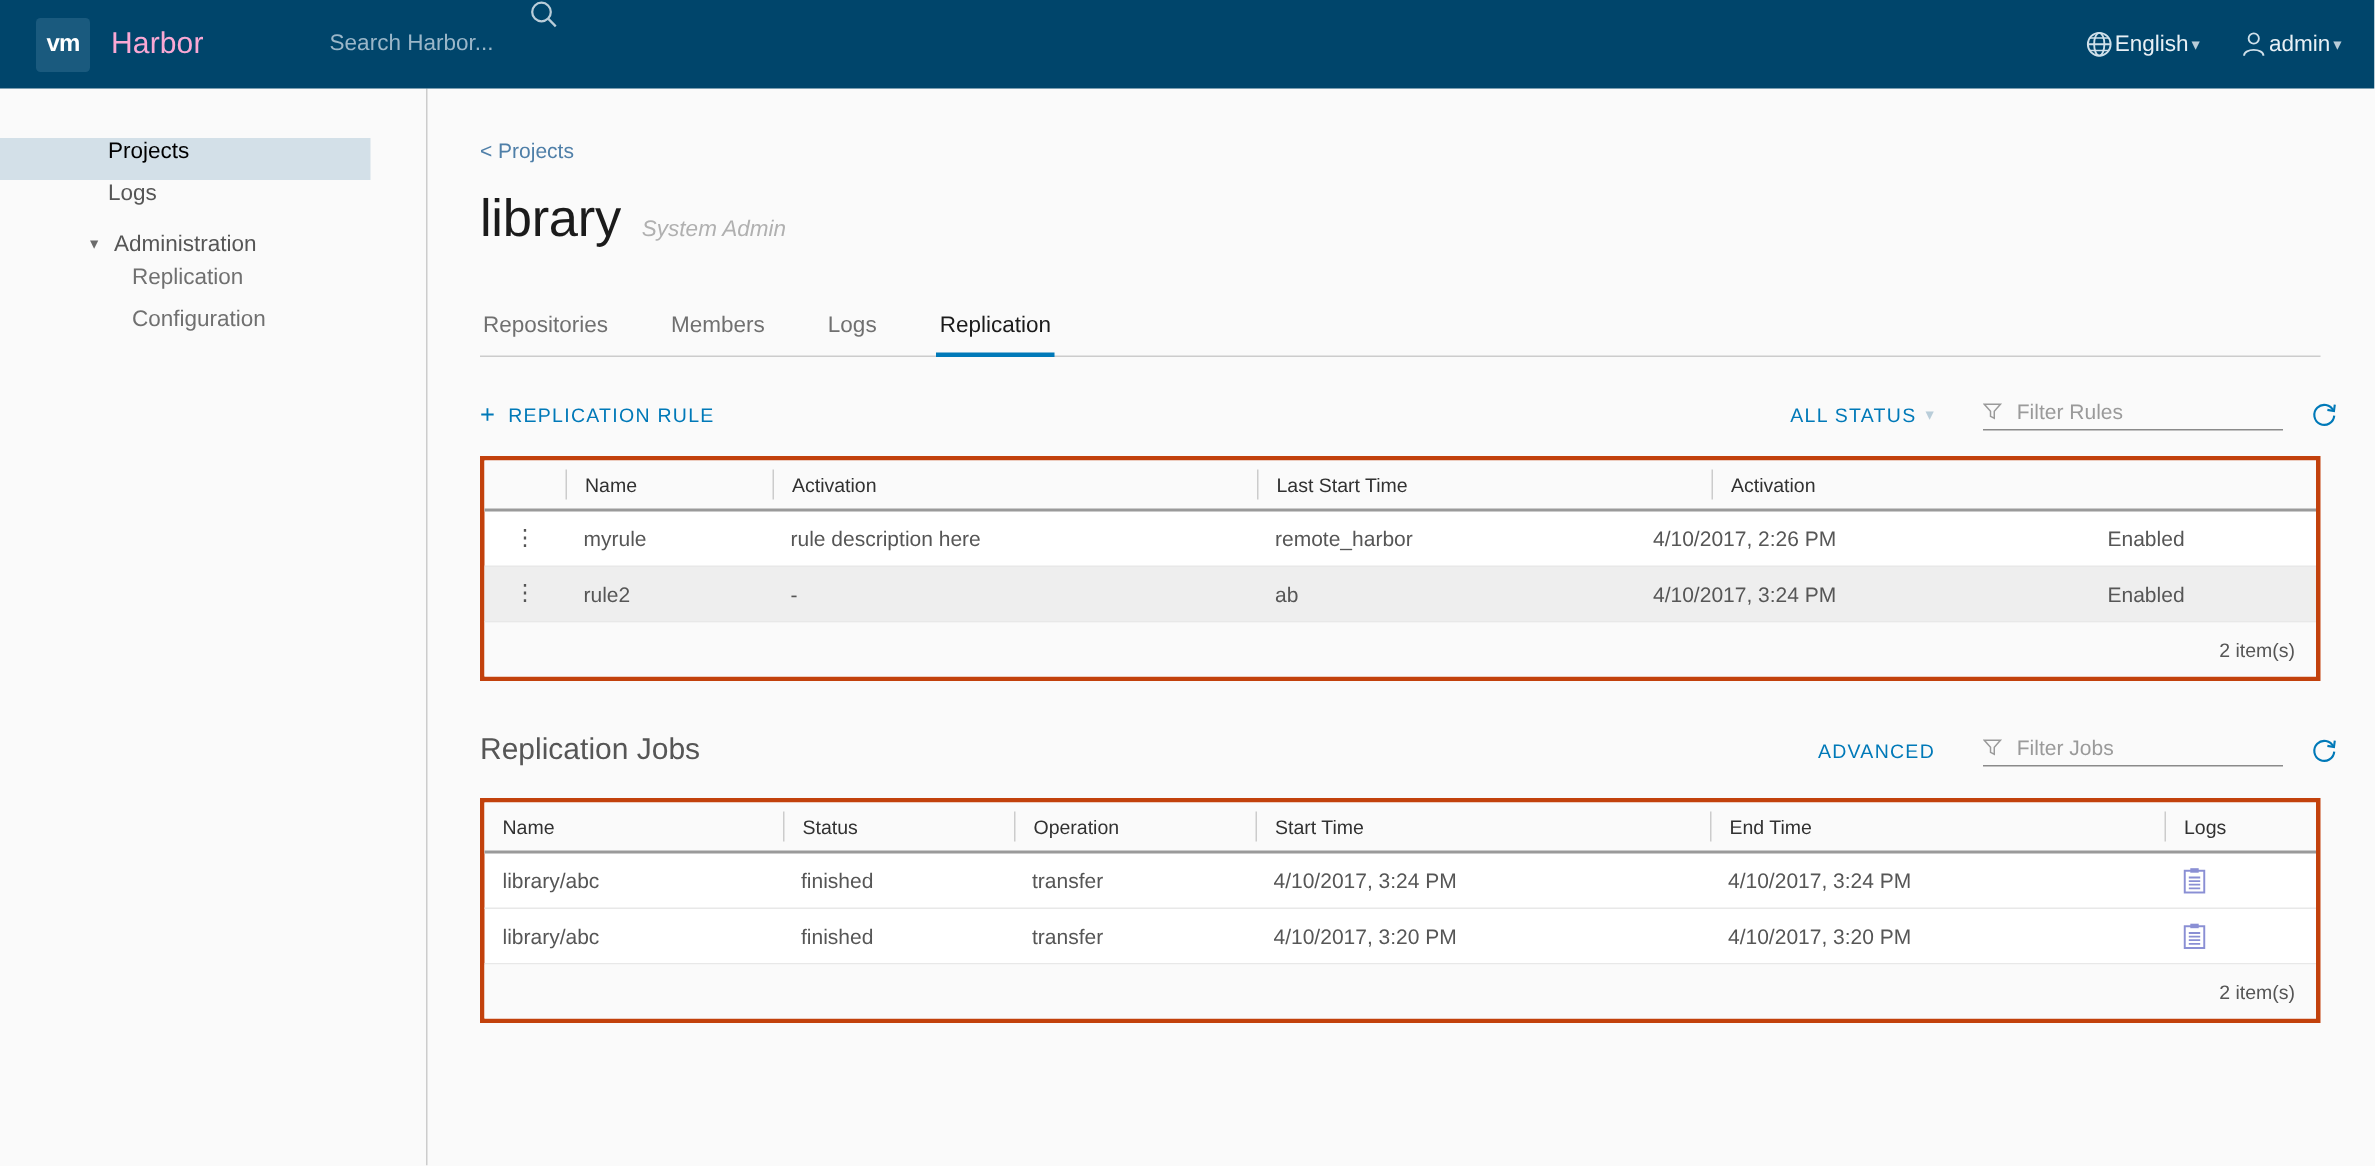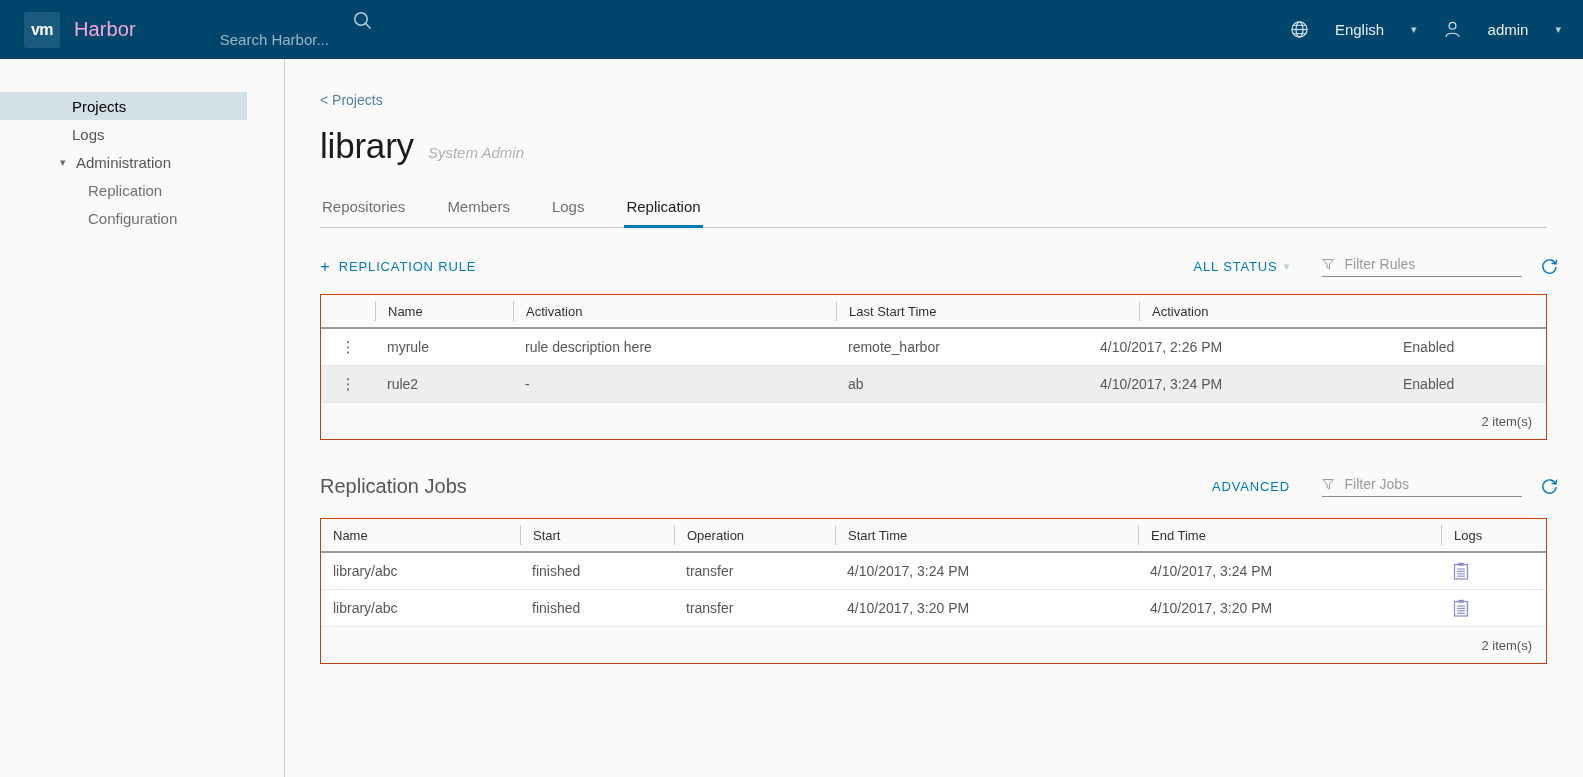--- a/index.html
+++ b/index.html
@@ -10,21 +10,20 @@
     background: #fafafa;
     font-family: "Liberation Sans", sans-serif;
     overflow: hidden;
   }
 
   
   .header {
     height: 59px;
     background: #00456b;
     display: flex;
-    align-items: center;
     position: relative;
     color: #ffffff;
   }
   .brand-block {
     display: flex;
     align-items: center;
     margin-left: 24px;
   }
   .vm-logo {
     width: 36px; height: 36px;
@@ -61,21 +60,21 @@
   .search-input::placeholder { color: #9bb7c9; }
   .header-right {
     position: absolute;
     right: 22px;
     top: 0; height: 59px;
     display: flex; align-items: center;
     gap: 26px;
   }
   .hdr-item {
     display: flex; align-items: center;
-    gap: 26px;
+    gap: 1px;
     font-size: 15px;
     color: #e8f0f5;
     cursor: pointer;
   }
   .caret-dn {
     font-size: 11px; color: #b9cdd9; margin-left: 1px;
   }
 
   
   .body-split { display: flex; height: 718px; }
@@ -83,21 +82,21 @@
   .sidebar {
     width: 285px;
     background: #fafafa;
     border-right: 1px solid #cccccc;
     padding-top: 33px;
     flex-shrink: 0;
   }
   .nav-item {
     height: 28px;
     display: flex;
-    align-items: center;
+    align-items: flex-start;
     font-size: 15px;
     color: #565656;
     padding-left: 72px;
     margin: 0 37px 0 0;
     cursor: pointer;
     position: relative;
   }
   .nav-item.active {
     background: #d3e0e8;
     color: #000000;
@@ -160,20 +159,21 @@
     margin-right: 12px;
   }
   .tab {
     font-size: 15px;
     color: #707070;
     padding: 6px 2px 10px 2px;
     margin-right: 38px;
     cursor: pointer;
     border-bottom: 3px solid transparent;
     margin-bottom: -1px;
+    margin-top: 10px;
   }
   .tab.active {
     color: #1b1b1b;
     border-bottom-color: #0079b8;
   }
 
   
   .action-bar {
     display: flex;
     align-items: center;
@@ -228,21 +228,21 @@
   }
   .filter-box input::placeholder { color: #9a9a9a; }
   .refresh-btn {
     margin-left: 18px;
     cursor: pointer;
     display: flex; align-items: center;
   }
 
   
   .grid {
-    border: 1px solid #c2410c;
+    border: 3px solid #c2410c;
     background: #ffffff;
     font-size: 14px;
     margin-right: 12px;
   }
   .grid-head {
     display: flex;
     background: #fafafa;
     border-bottom: 2px solid #9a9a9a;
     height: 34px;
     align-items: center;
@@ -479,21 +479,21 @@
             <path d="M16.4 7.2 A7 7 0 1 0 17 10.6" fill="none" stroke="#0079b8" stroke-width="1.5"></path>
             <path d="M12.2 6.6 L16.8 7.4 L17.4 2.9" fill="none" stroke="#0079b8" stroke-width="1.5"></path>
           </svg>
         </div>
       </div>
     </div>
 
     <div class="grid">
       <div class="grid-head">
         <div class="cell nobl" style="width:199px">Name</div>
-        <div class="cell" style="width:154px">Start</div>
+        <div class="cell" style="width:154px">Status</div>
         <div class="cell" style="width:161px">Operation</div>
         <div class="cell" style="width:303px">Start Time</div>
         <div class="cell" style="width:303px">End Time</div>
         <div class="cell" style="flex:1">Logs</div>
       </div>
 
       <div class="grid-row">
         <div class="cell" style="width:199px">library/abc</div>
         <div class="cell" style="width:154px">finished</div>
         <div class="cell" style="width:161px">transfer</div>

